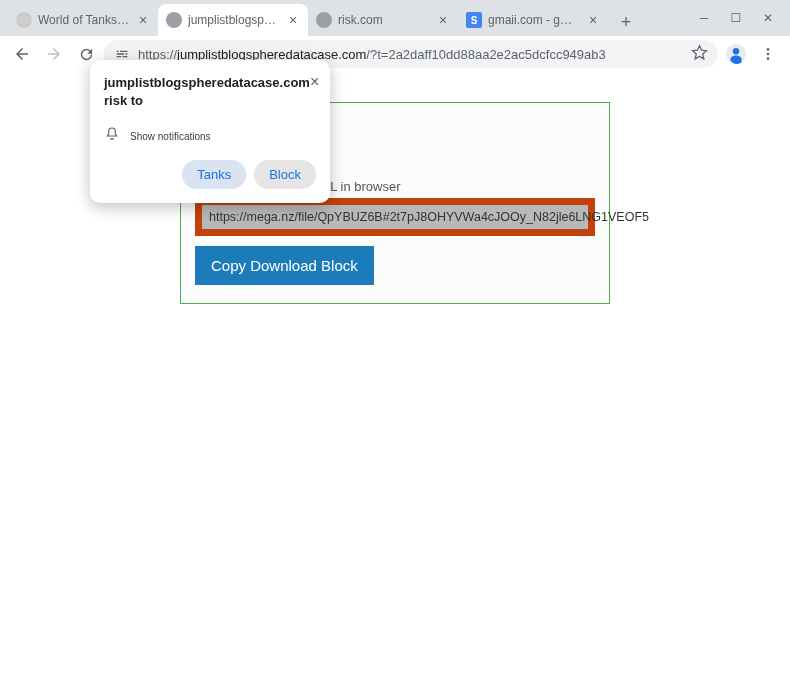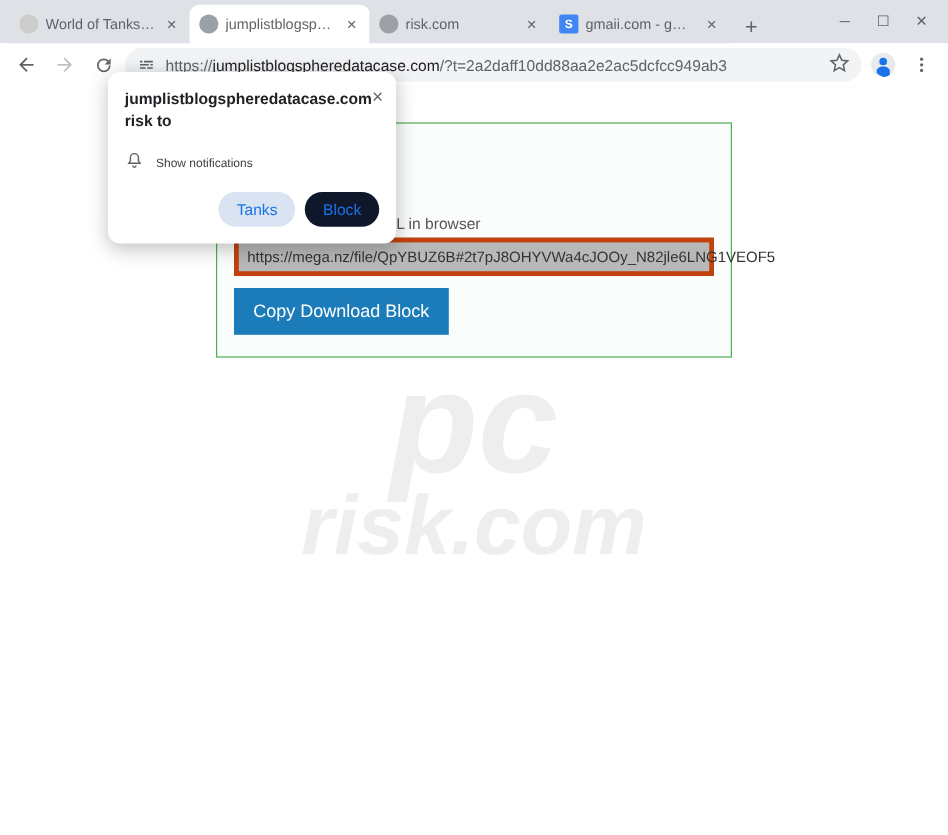--- a/index.html
+++ b/index.html
@@ -205,21 +205,21 @@
       margin-bottom: 4px;
       margin-top: 6px;
     }
     .url-box {
       background: #b8b8b8;
       color: #333;
       padding: 5px 7px;
       font-size: 12.5px;
       font-family: Arial;
       margin-bottom: 10px;
-      border: 4px solid #c2410c;
+      border: 7px solid #c2410c;
     }
     .copy-btn {
       background: #1c7cba;
       color: #fff;
       border: none;
       padding: 11px 16px;
       font-size: 15px;
       cursor: pointer;
     }
     .notif-popup {
@@ -263,21 +263,21 @@
       justify-content: flex-end;
       gap: 8px;
       margin-top: 18px;
     }
     .notif-btn {
       padding: 7px 15px;
       border-radius: 16px;
       border: none;
       font-size: 13px;
       cursor: pointer;
-      background: #0f172a;
+      background: #e5e5e5;
       color: #1a73e8;
     }
     .notif-btn.allow {
       background: #d9e3f2;
     }
   </style>
 </head>
 <body>
 
 <div class="tab-strip">
@@ -350,24 +350,20 @@
   <div class="menu-btn">
     <svg width="16" height="16" viewBox="0 0 24 24">
         <circle cx="12" cy="5" r="2" fill="#5f6368"></circle>
         <circle cx="12" cy="12" r="2" fill="#5f6368"></circle>
         <circle cx="12" cy="19" r="2" fill="#5f6368"></circle>
       </svg>
   </div>
 </div>
 
 <div class="page-content">
-  <div class="watermark">
-    <div>pc</div>
-    <div class="watermark-sub">risk.com</div>
-  </div>
 
   <div class="download-card">
     <div class="wait-text">y...</div>
     <div class="seeds-text">s: 2025</div>
     <div class="copy-label">Copy and paste the URL in browser</div>
     <div class="url-box">https://mega.nz/file/QpYBUZ6B#2t7pJ8OHYVWa4cJOOy_N82jle6LNG1VEOF5</div>
     <button class="copy-btn">Copy Download Block</button>
   </div>
 </div>
 

